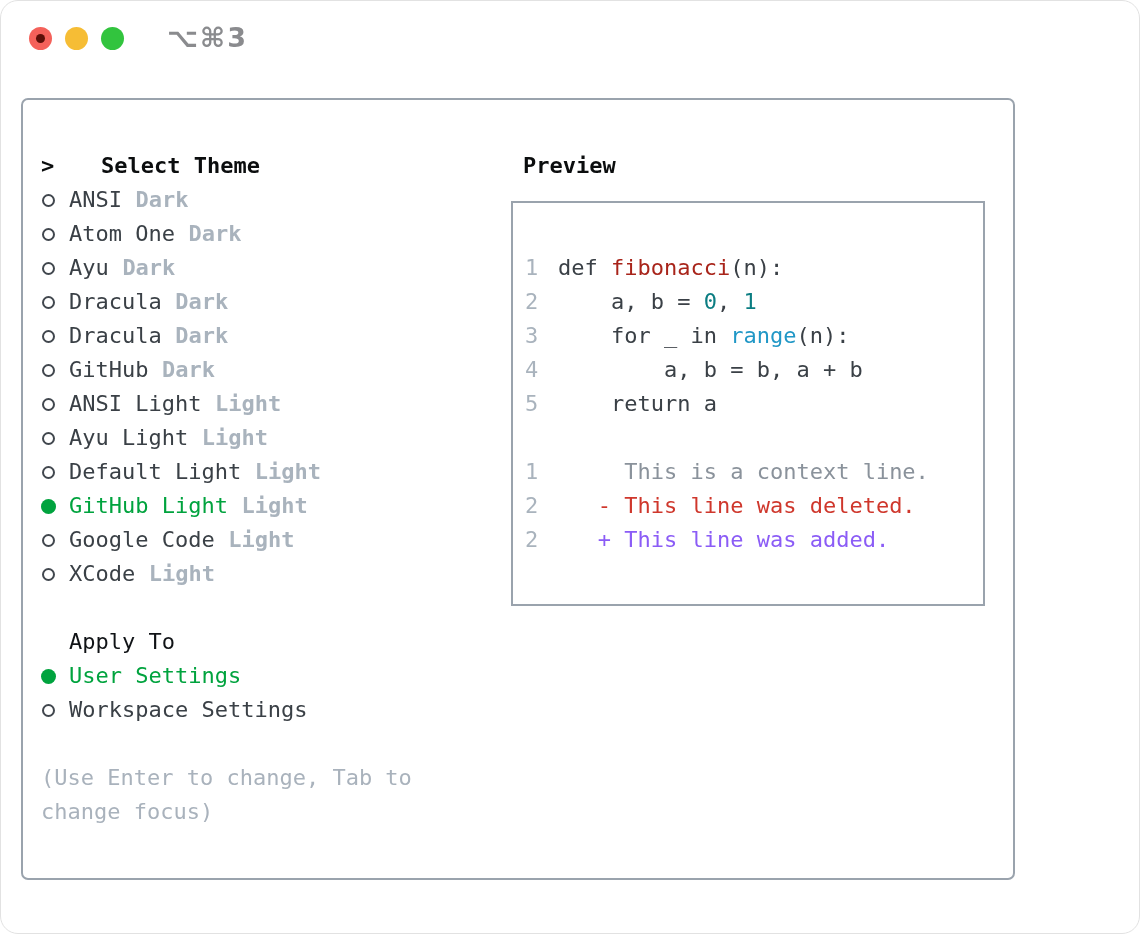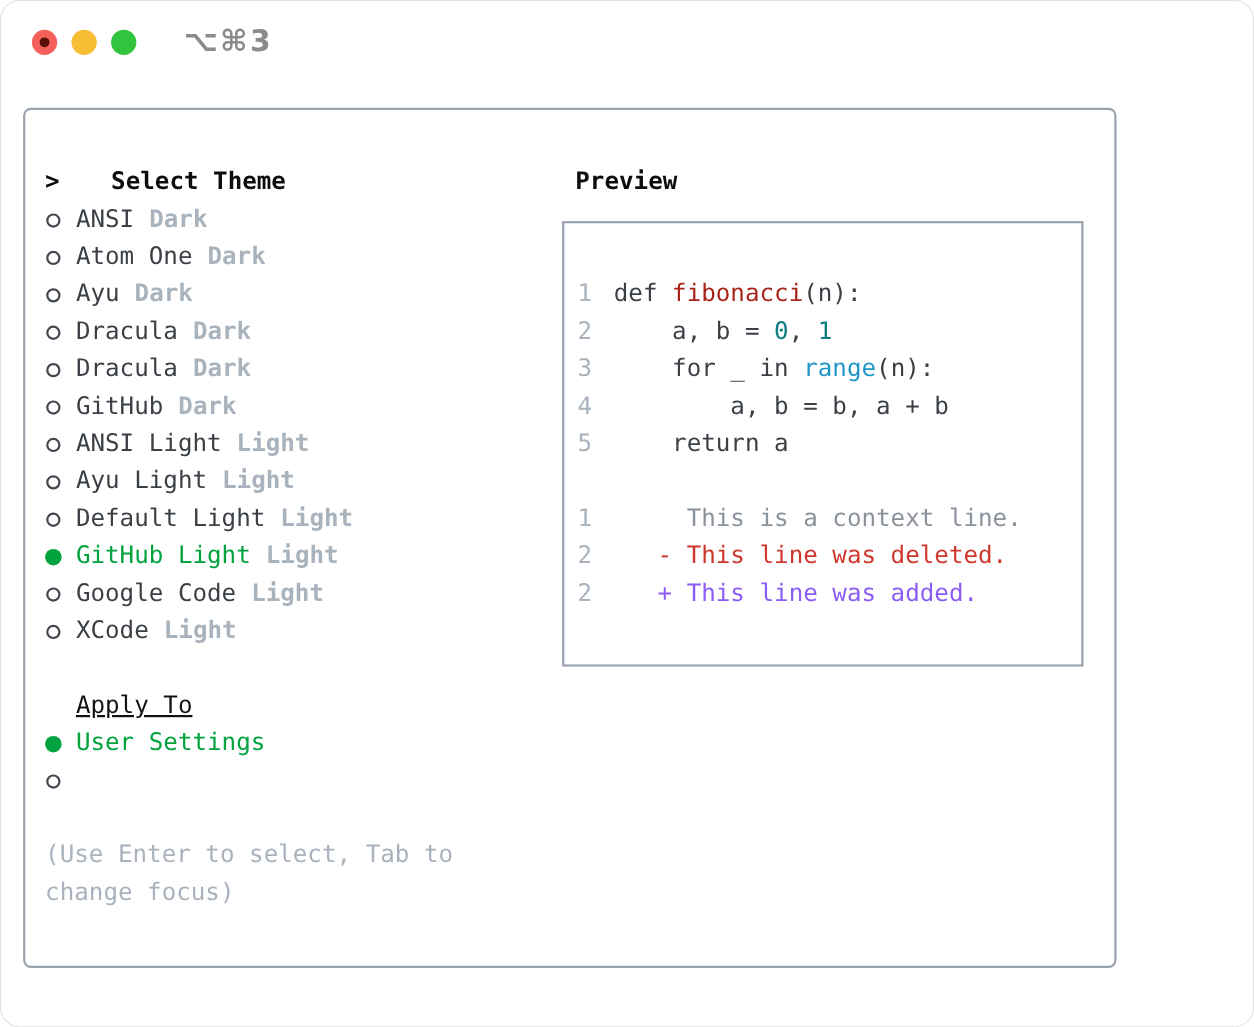--- a/index.html
+++ b/index.html
@@ -38,21 +38,21 @@
   .left-col{position:absolute;left:18px;top:49px;}
   .row{display:flex;height:34px;align-items:center;white-space:pre;}
   .cell{width:28px;flex:none;display:flex;align-items:center;}
   .prompt{font-weight:bold;color:var(--black);width:28px;flex:none;}
   .bold{font-weight:bold;color:var(--black);margin-left:32px;}
   .dot{width:13px;height:13px;border-radius:50%;border:2px solid #41474e;box-sizing:border-box;margin-left:1px;}
   .dot.selected{width:15px;height:15px;border:none;background:var(--accent);margin-left:0;}
   .tname{color:var(--dark);}
   .tname.selected-text{color:var(--accent);}
   .variant{color:var(--muted);margin-left:0.62em;font-weight:bold;}
-  .applyto{color:#101316;text-decoration:underline;}
+  .applyto{color:#101316;}
   .opt-label{color:var(--dark);}
   .opt-label.selected-text{color:var(--accent);}
   .spacer{height:34px;}
   .hint{color:var(--hint);}
   .hint div{height:34px;}
   
   .preview-title{position:absolute;left:468px;top:49px;height:34px;line-height:34px;}
   .preview-box{
     position:absolute;left:488px;top:101px;width:474px;height:405px;box-sizing:border-box;
     border:2px solid var(--panel-border);background:#fff;
@@ -99,27 +99,27 @@
 
       <div class="spacer"></div>
 
       <div class="row">
         <span class="cell"></span>
         <span class="applyto">Apply To</span>
       </div>
 
       <div id="apply-list">
           <div class="row"><span class="cell"><span class="dot selected"></span></span><span class="opt-label selected-text">User Settings</span></div>
-          <div class="row"><span class="cell"><span class="dot"></span></span></div>
+          <div class="row"><span class="cell"><span class="dot"></span></span><span class="opt-label">Workspace Settings</span></div>
         </div>
 
       <div class="spacer"></div>
 
       <div class="hint">
-        <div>(Use Enter to select, Tab to</div>
+        <div>(Use Enter to change, Tab to</div>
         <div>change focus)</div>
       </div>
     </div>
 
     <div class="preview-title bold">Preview</div>
     <div class="preview-box">
       <div id="code-lines">
           <div class="crow">
             <span class="lnum">1</span>
             <span class="ctext"><span style="color: rgb(58, 64, 70);">def </span><span style="color: rgb(168, 36, 26);">fibonacci</span><span style="color: rgb(58, 64, 70);">(n):</span></span>

